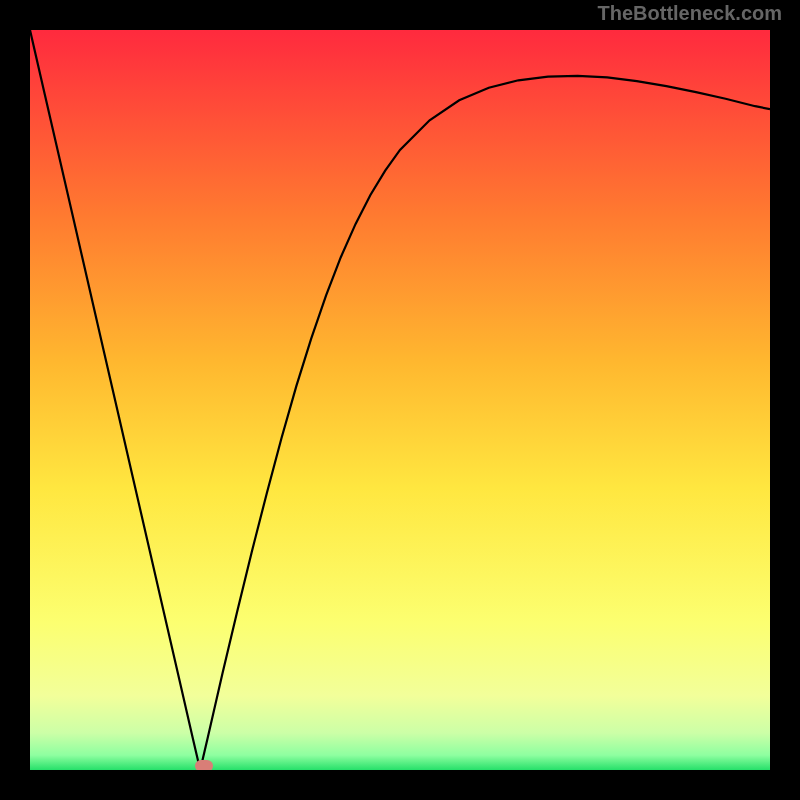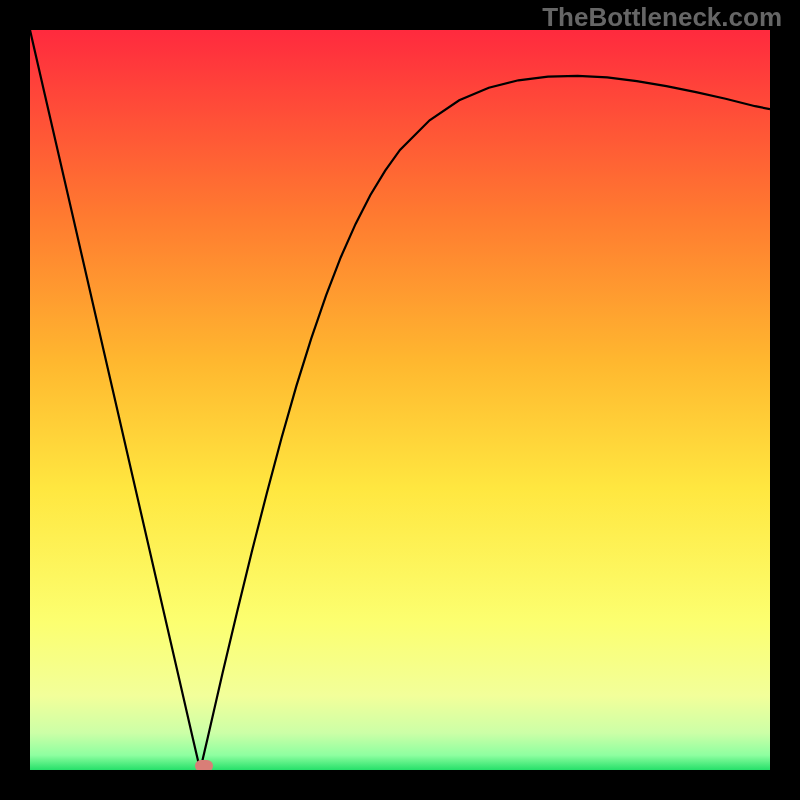--- a/index.html
+++ b/index.html
@@ -8,21 +8,21 @@
     position: absolute;
     left: 0; top: 0;
     width: 800px; height: 800px;
     background: #000;
   }
   .attribution {
     position: absolute;
     top: 2px;
     right: 18px;
     color: #666;
-    font-size: 26px;
+    font-size: 20px;
     font-weight: bold;
     z-index: 10;
   }
   .plot {
     position: absolute;
     left: 30px;
     top: 30px;
     width: 740px;
     height: 740px;
     overflow: hidden;

